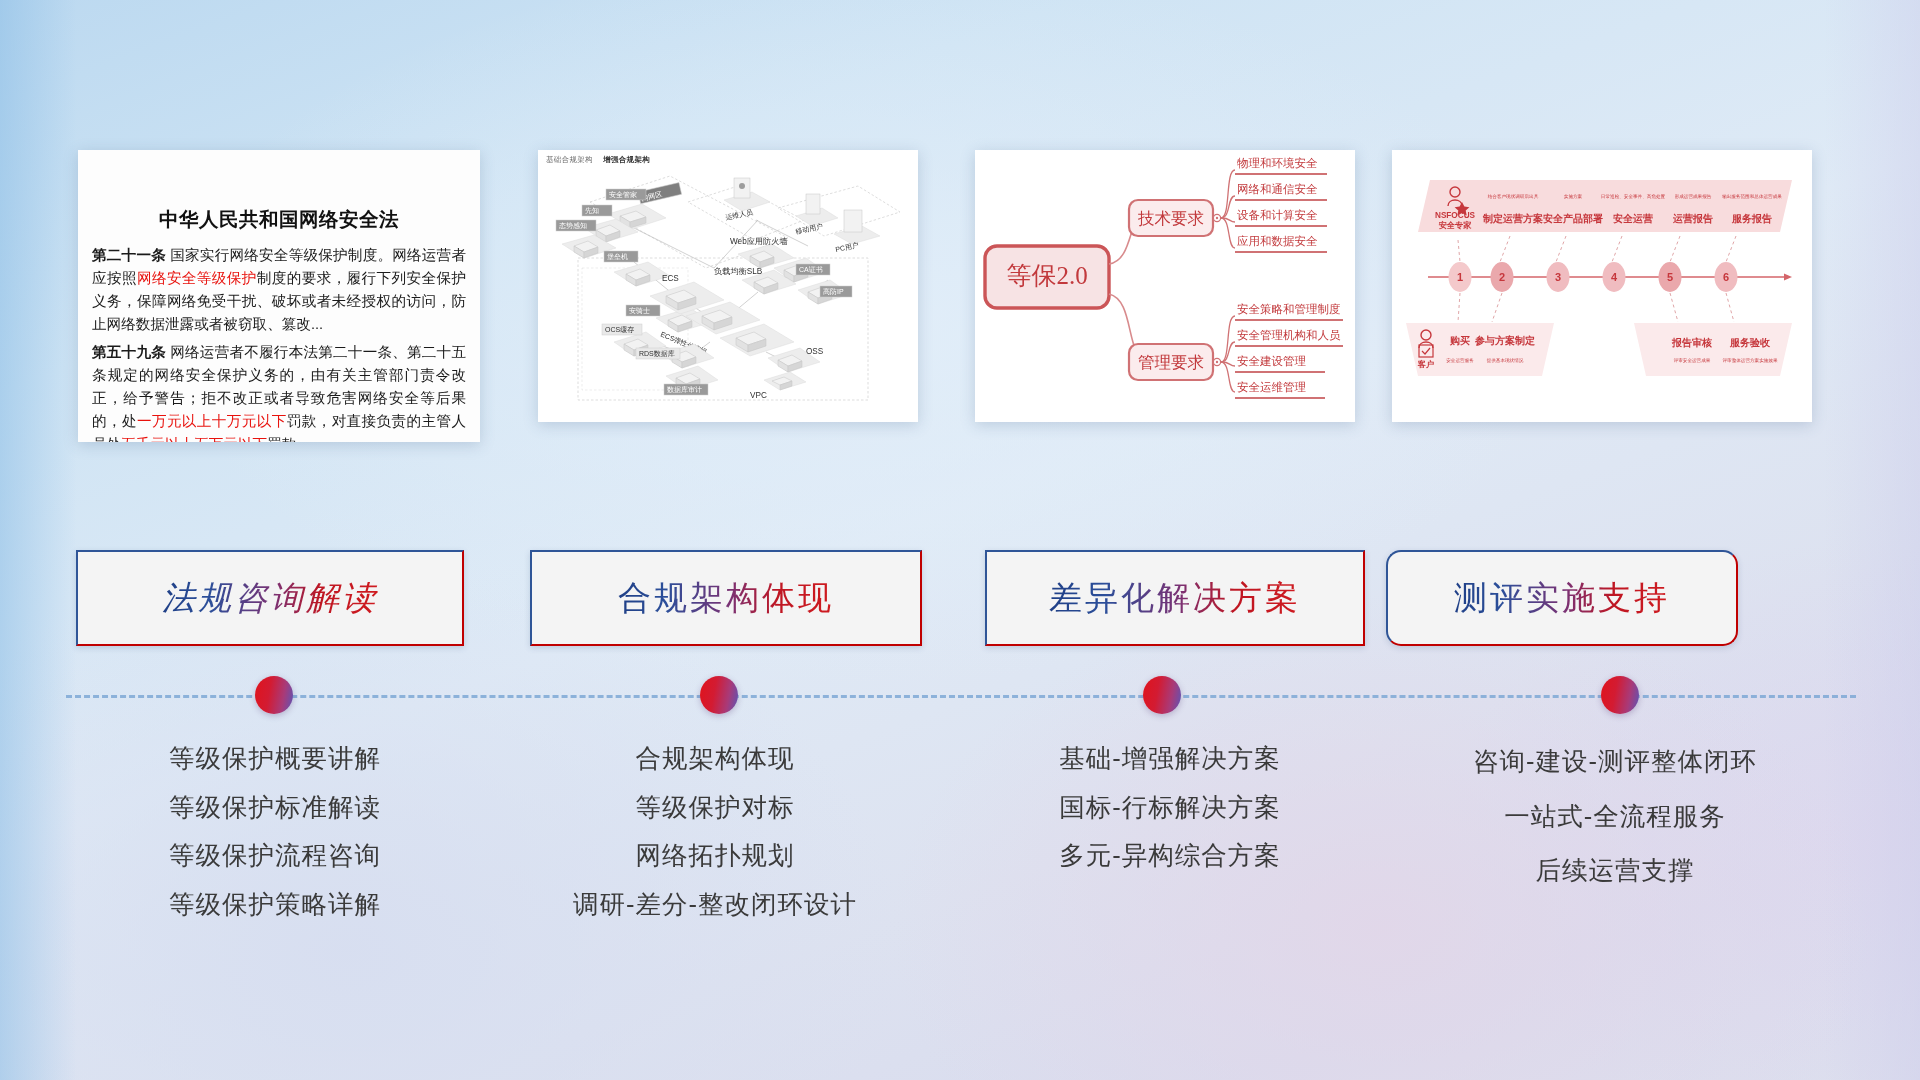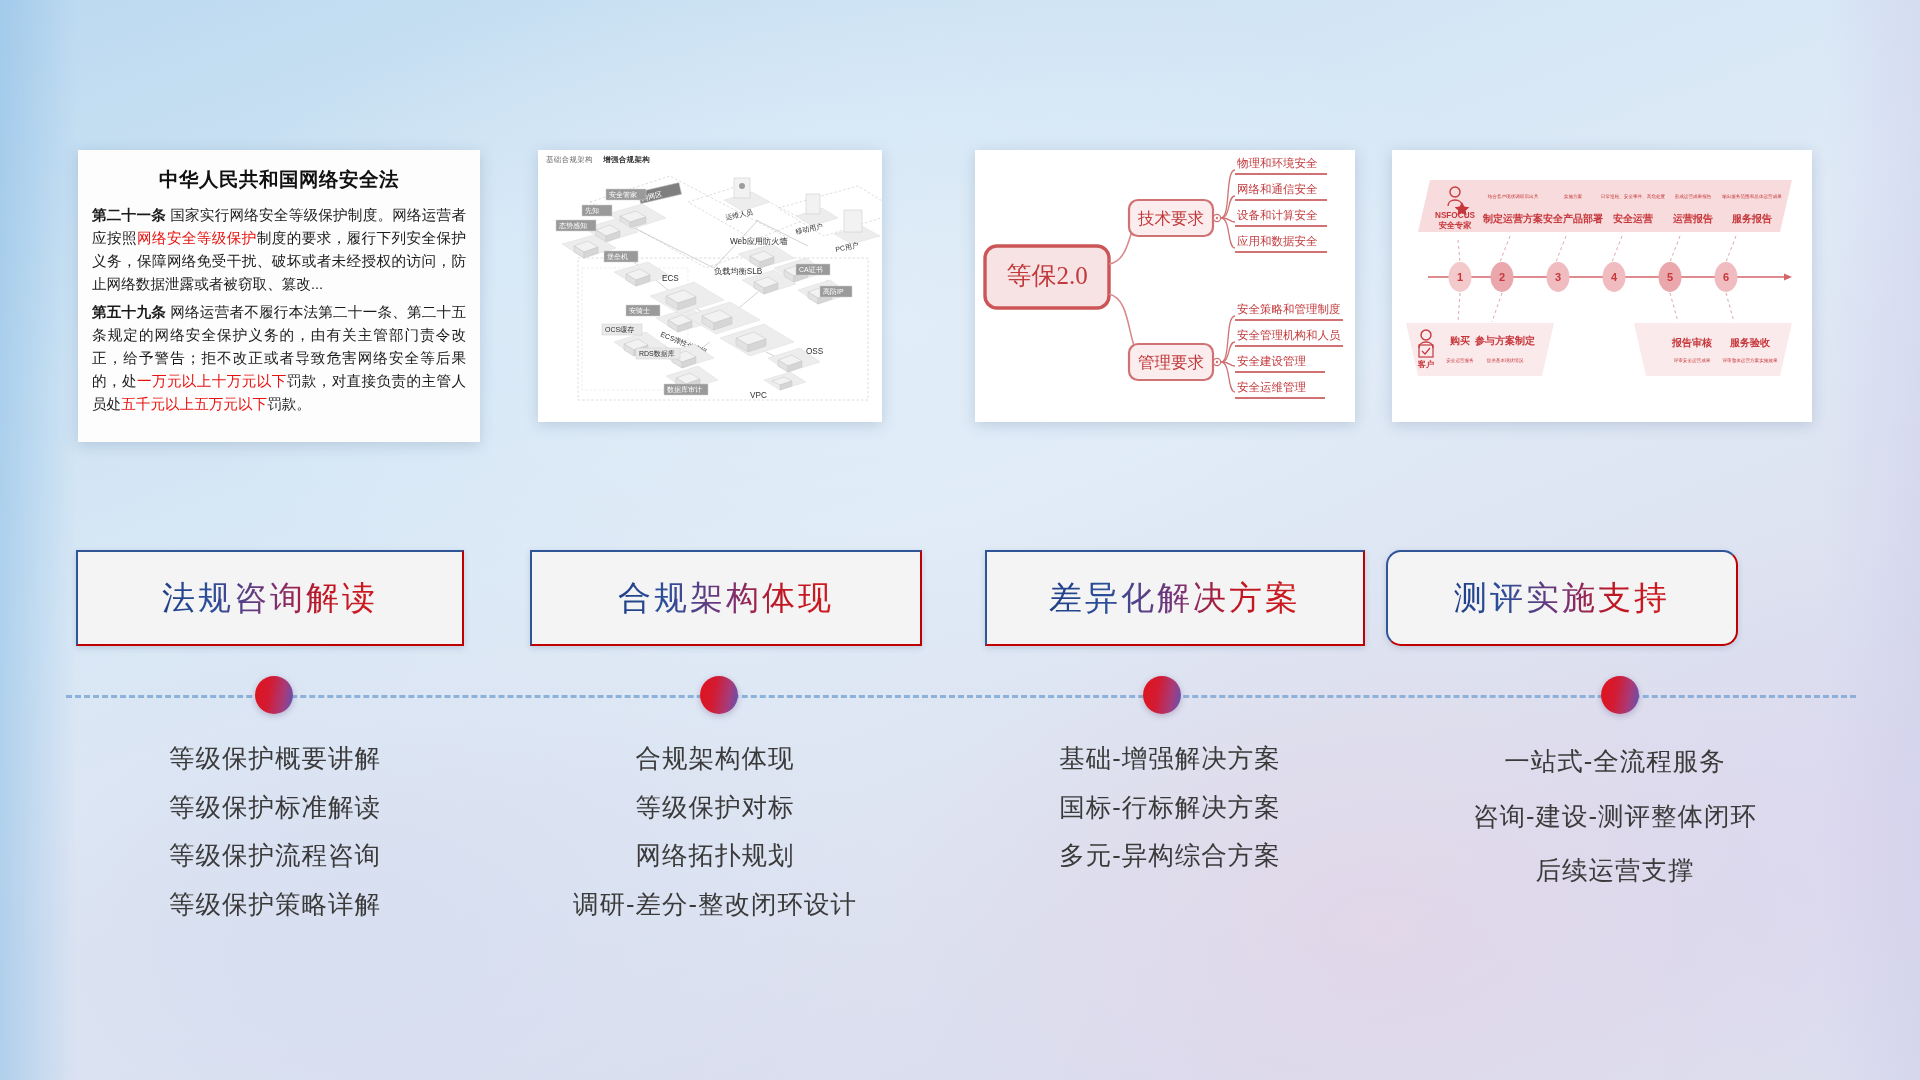--- a/index.html
+++ b/index.html
@@ -27,27 +27,27 @@
   #root { position: absolute; inset: 0; }
 
   
   .cards { position:absolute; top:150px; left:0; width:1920px; height:300px; }
   .card {
     position:absolute; top:0; background:#fdfdfd;
     box-shadow: 0 3px 14px rgba(60,90,130,0.22);
     overflow:hidden;
   }
   .card.c1 { left:78px;   width:402px; height:292px; }
-  .card.c2 { left:538px;  width:344px; height:272px; }
+  .card.c2 { left:538px;  width:380px; height:272px; }
   .card.c3 { left:975px;  width:380px; height:272px; }
   .card.c4 { left:1392px; width:420px; height:272px; }
 
   
   .law { padding:16px 14px 10px 14px; }
-  .law-title { text-align:center; font-weight:bold; font-size:19.5px; color:#111; letter-spacing:0.5px; margin-bottom:11px; }
+  .law-title { text-align:center; font-weight:bold; font-size:19.5px; color:#111; letter-spacing:0.5px; margin-bottom:11px;margin-top:40px; }
   .law p { font-size:14.6px; line-height:1.58; color:#1a1a1a; text-align:justify; margin-bottom:5px; }
   .law b { font-weight:bold; }
   .rd { color:#e8120d; }
 
   
   .arch { position:absolute; inset:0; background:#fff; }
   .arch .tabs { position:absolute; top:5px; left:8px; font-size:7.5px; color:#6d6d6d; letter-spacing:0.3px; }
   .arch .tabs span { margin-right:8px; }
   .arch .tabs span.on { color:#333; font-weight:bold; }
   .arch svg { position:absolute; inset:0; }
@@ -75,21 +75,21 @@
   .ntx { font-family:"Liberation Sans",sans-serif; fill:#c6373c; }
 
   
   .titles { position:absolute; top:550px; left:0; width:1920px; height:100px; }
   .tbox {
     position:absolute; top:0; height:96px; background:#f4f4f4;
     display:flex; align-items:center; justify-content:center;
     border:2px solid #2f5597; border-right-color:#c00000; border-bottom-color:#c00000;
     box-shadow:0 2px 6px rgba(50,80,120,0.18);
   }
-  .tbox.b1 { left:76px;   width:388px; }
+  .tbox.b1 { left:76px;   width:388px;font-style:italic; }
   .tbox.b2 { left:530px;  width:392px; }
   .tbox.b3 { left:985px;  width:380px; }
   .tbox.b4 { left:1386px; width:352px;border-radius:15px; }
   .tbox .txt {
     font-size:33px; font-weight:500; letter-spacing:3px;
     background:linear-gradient(90deg,#1f3f86 0%,#2c4f9a 22%,#7b3173 52%,#bf1622 74%,#cf1b20 100%);
     -webkit-background-clip:text; background-clip:text;
     -webkit-text-fill-color:transparent; color:#b01a20;
     font-family:"Liberation Sans","DejaVu Sans",sans-serif;
   }
@@ -535,19 +535,19 @@
       <div class="row">等级保护对标</div>
       <div class="row">网络拓扑规划</div>
       <div class="row">调研-差分-整改闭环设计</div>
     </div>
     <div class="lcol l3">
       <div class="row">基础-增强解决方案</div>
       <div class="row">国标-行标解决方案</div>
       <div class="row">多元-异构综合方案</div>
     </div>
     <div class="lcol l4">
+      <div class="row">咨询-建设-测评整体闭环</div>
       <div class="row">一站式-全流程服务</div>
-      <div class="row">咨询-建设-测评整体闭环</div>
       <div class="row">后续运营支撑</div>
     </div>
   </div>
 
 </div>
 
 </body></html>

